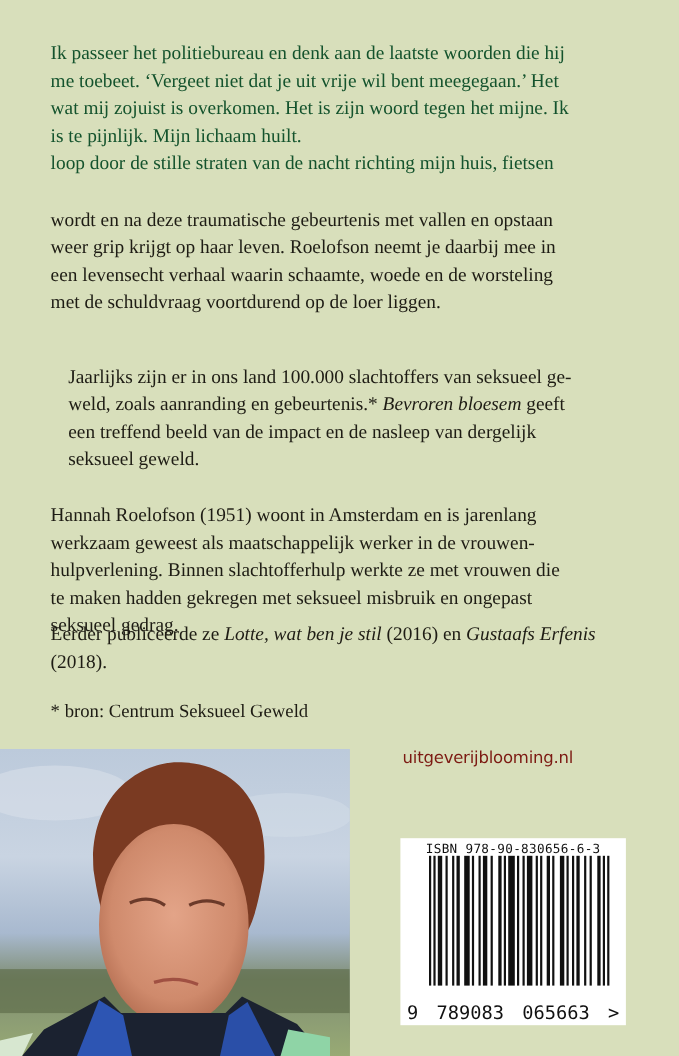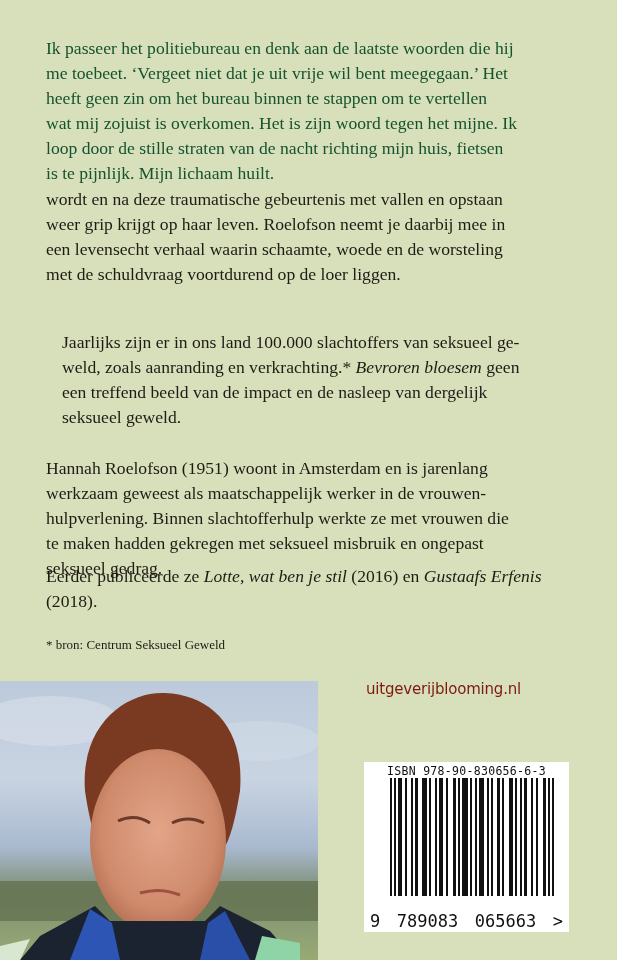--- a/index.html
+++ b/index.html
@@ -17,21 +17,21 @@
     margin: 0;
   }
   .excerpt { top: 36px; color: #14532d; }
   .synopsis { top: 187px; }
   .stats { top: 330px; margin-left: 16px; }
   .bio { top: 456px; }
   .earlier { top: 564px; }
   .footnote {
     position: absolute; left: 46px; top: 637px;
     font-family: "Liberation Serif", serif;
-    font-size: 13px; color: #1e1c14; margin: 0;
+    font-size: 17px; color: #1e1c14; margin: 0;
   }
   .text-block span.l { display: block; white-space: nowrap; }
   em { font-style: italic; }
   .website {
     position: absolute; left: 366px; top: 680px;
     font-family: "DejaVu Sans", sans-serif; font-size: 15px;
     color: #7c1a12; letter-spacing: -0.2px;
   }
   .photo {
     position: absolute; left: 0; top: 681px; width: 318px; height: 279px;
@@ -58,36 +58,35 @@
   .digits span { background: #fff; padding: 0 2px; }
 </style>
 </head>
 <body>
 
 <div>
 
   <p class="text-block excerpt">
     <span class="l">Ik passeer het politiebureau en denk aan de laatste woorden die hij</span>
     <span class="l">me toebeet. ‘Vergeet niet dat je uit vrije wil bent meegegaan.’ Het</span>
-    <span class="l">heeft geen zin om het bureau binnen te stappen om te vertellen</span>
     <span class="l">wat mij zojuist is overkomen. Het is zijn woord tegen het mijne. Ik</span>
+    <span class="l">is te pijnlijk. Mijn lichaam huilt.</span>
     <span class="l">loop door de stille straten van de nacht richting mijn huis, fietsen</span>
-    <span class="l">is te pijnlijk. Mijn lichaam huilt.</span>
   </p>
 
   <p class="text-block synopsis">
     <span class="l">wordt en na deze traumatische gebeurtenis met vallen en opstaan</span>
     <span class="l">weer grip krijgt op haar leven. Roelofson neemt je daarbij mee in</span>
     <span class="l">een levensecht verhaal waarin schaamte, woede en de worsteling</span>
     <span class="l">met de schuldvraag voortdurend op de loer liggen.</span>
   </p>
 
   <p class="text-block stats">
     <span class="l">Jaarlijks zijn er in ons land 100.000 slachtoffers van seksueel ge-</span>
-    <span class="l"><span>weld, zoals aanranding en verkrachting.* </span><em>Bevroren bloesem</em><span> geen</span></span>
+    <span class="l"><span>weld, zoals aanranding en gebeurtenis.* </span><em>Bevroren bloesem</em><span> geeft</span></span>
     <span class="l">een treffend beeld van de impact en de nasleep van dergelijk</span>
     <span class="l">seksueel geweld.</span>
   </p>
 
   <p class="text-block bio">
     <span class="l">Hannah Roelofson (1951) woont in Amsterdam en is jarenlang</span>
     <span class="l">werkzaam geweest als maatschappelijk werker in de vrouwen-</span>
     <span class="l">hulpverlening. Binnen slachtofferhulp werkte ze met vrouwen die</span>
     <span class="l">te maken hadden gekregen met seksueel misbruik en ongepast</span>
     <span class="l">seksueel gedrag.</span>

